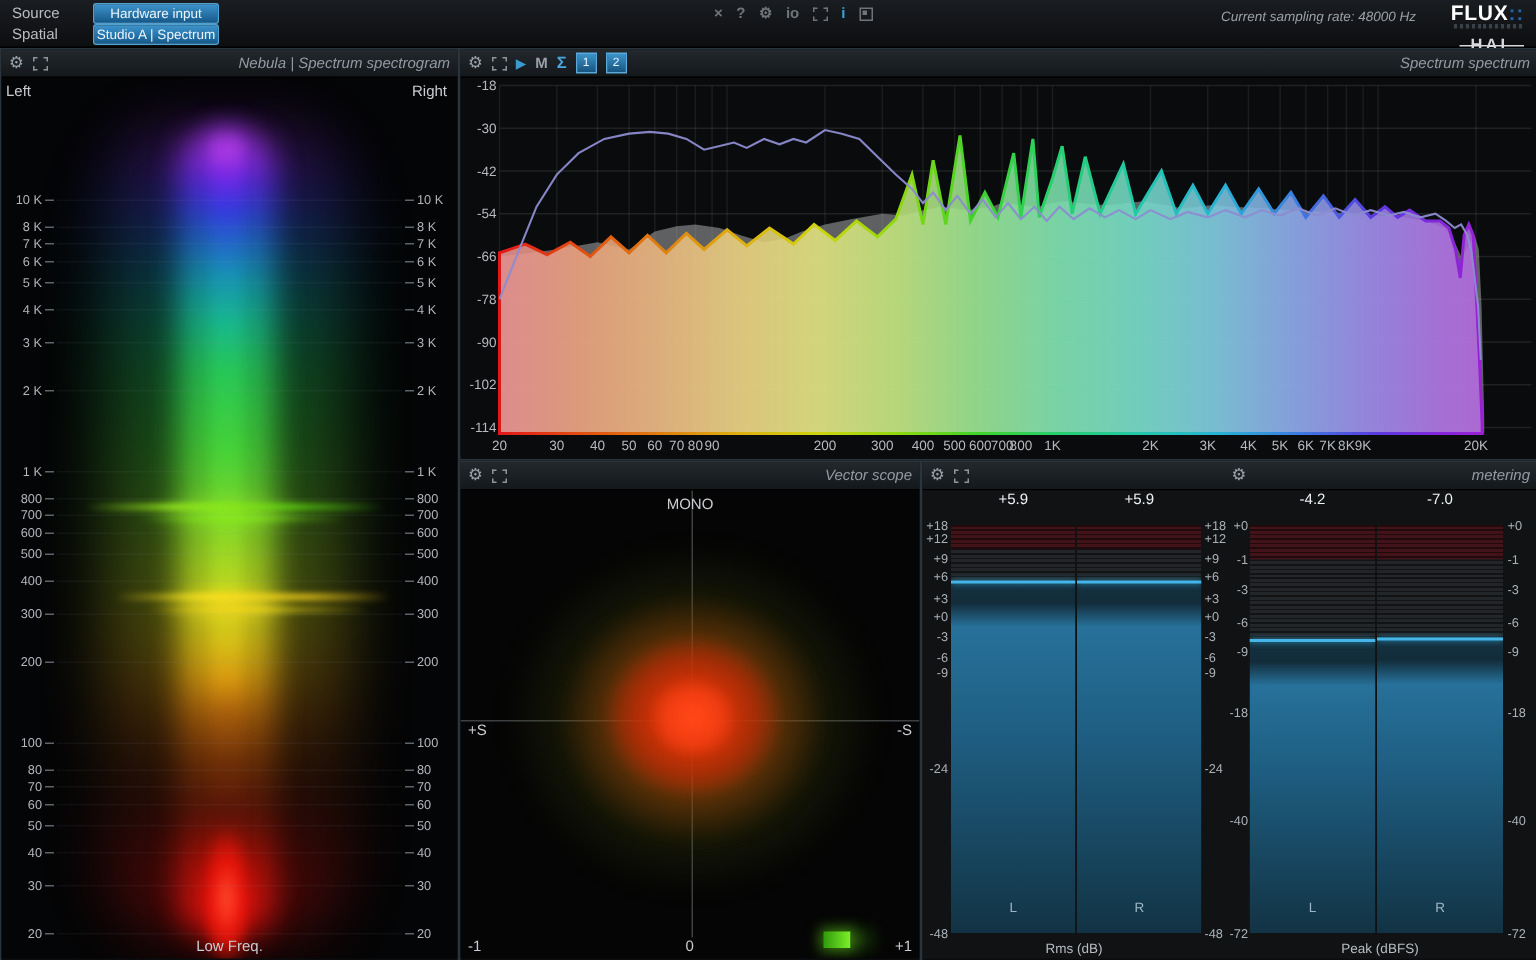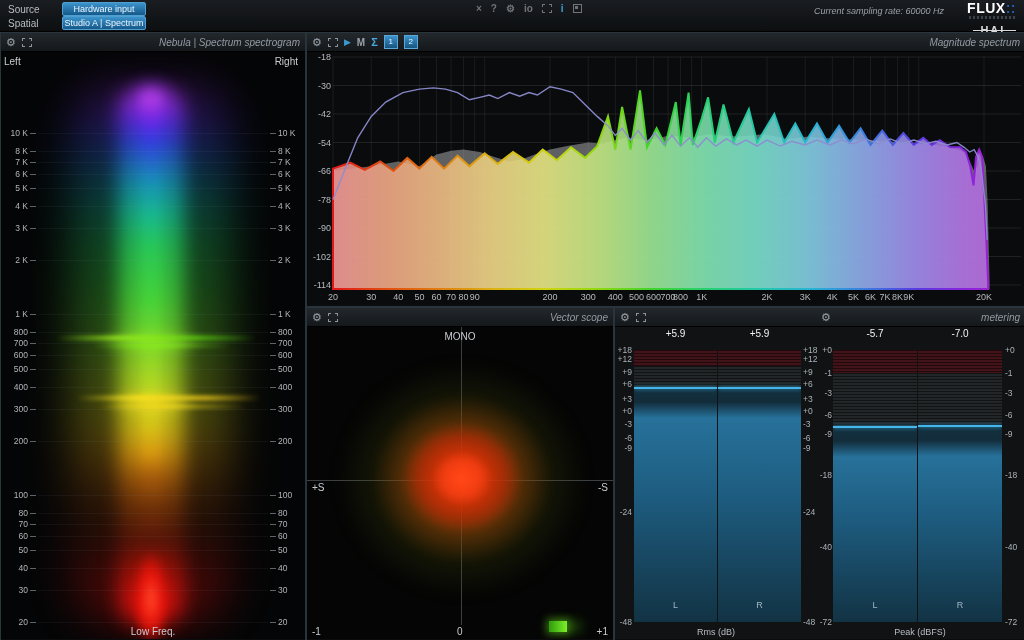--- a/index.html
+++ b/index.html
@@ -92,21 +92,21 @@
   <span class="tb-btn" style="top:16px">Studio A | Spectrum</span>
   <div id="tb-icons">
     <span>×</span>
     <span>?</span>
     <span>⚙</span>
     <span>io</span>
     <span class="corners dim"></span>
     <span class="info">i</span>
     <span class="sq-icon"></span>
   </div>
-  <span id="tb-rate">Current sampling rate: 60000 Hz</span>
+  <span id="tb-rate">Current sampling rate: 48000 Hz</span>
   <div id="tb-logo">
     <div id="flux-line"><span>FLUX</span><span class="colon">::</span></div>
     <div class="flux-sub"></div>
     <span class="hal">HAL</span>
   </div>
 </div>
 
 <div class="panel" style="left:0;top:32px;width:304px;height:608px;">
   <div class="phead">
     <span class="gear">⚙</span>
@@ -260,21 +260,21 @@
   <div class="phead">
     <span class="gear">⚙</span>
     <span class="corners"></span>
     <span id="spec-toolbar">
       <span class="tool-play">▶</span>
       <span class="tool-m">M</span>
       <span class="tool-sum">Σ</span>
       <span class="tool-btn">1</span>
       <span class="tool-btn">2</span>
     </span>
-    <span class="ptitle">Magnitude spectrum</span>
+    <span class="ptitle">Spectrum spectrum</span>
   </div>
   <div class="pcontent" id="spectrum-content"><svg width="716" height="252" xmlns="http://www.w3.org/2000/svg">
         <defs>
           <linearGradient id="sat" gradientUnits="userSpaceOnUse" x1="26" y1="0" x2="690" y2="0">
             <stop offset="0" stop-color="#e21818"></stop>
             <stop offset="0.08" stop-color="#e24d10"></stop>
             <stop offset="0.16" stop-color="#e07d10"></stop>
             <stop offset="0.24" stop-color="#ddb010"></stop>
             <stop offset="0.32" stop-color="#cfd40e"></stop>
             <stop offset="0.4" stop-color="#8fd80e"></stop>
@@ -461,21 +461,21 @@
       <div class="m-scale-label" style="left: 203px; width: 14px; top: 290px; text-align: right;">-72</div>
       <div class="m-scale-label" style="left: 390px; width: 17px; top: 18px; text-align: left;">+0</div>
       <div class="m-scale-label" style="left: 390px; width: 17px; top: 41.12px; text-align: left;">-1</div>
       <div class="m-scale-label" style="left: 390px; width: 17px; top: 60.976px; text-align: left;">-3</div>
       <div class="m-scale-label" style="left: 390px; width: 17px; top: 83.008px; text-align: left;">-6</div>
       <div class="m-scale-label" style="left: 390px; width: 17px; top: 102.048px; text-align: left;">-9</div>
       <div class="m-scale-label" style="left: 390px; width: 17px; top: 143.12px; text-align: left;">-18</div>
       <div class="m-scale-label" style="left: 390px; width: 17px; top: 214.928px; text-align: left;">-40</div>
       <div class="m-scale-label" style="left: 390px; width: 17px; top: 290px; text-align: left;">-72</div>
       <div class="m-caption" style="left: 203px; width: 204px; top: 300px;">Peak (dBFS)</div>
-      <div class="m-value" style="left: 218px; width: 84px;">-5.7</div>
+      <div class="m-value" style="left: 218px; width: 84px;">-4.2</div>
       <div class="mbar" style="left: 218px; width: 84px;">
         <div class="z-red scan" style="height: 23.12px;"></div>
         <div class="z-grey scan" style="top: 23.12px; height: 53.856px;"></div>
         <div class="z-fill scan" style="height: 195.024px;"></div>
         <div class="vline" style="top: 75.976px;"></div>
         <div class="chan-label">L</div>
       </div>
       <div class="m-value" style="left: 303px; width: 84px;">-7.0</div>
       <div class="mbar" style="left: 303px; width: 84px;">
         <div class="z-red scan" style="height: 23.12px;"></div>

